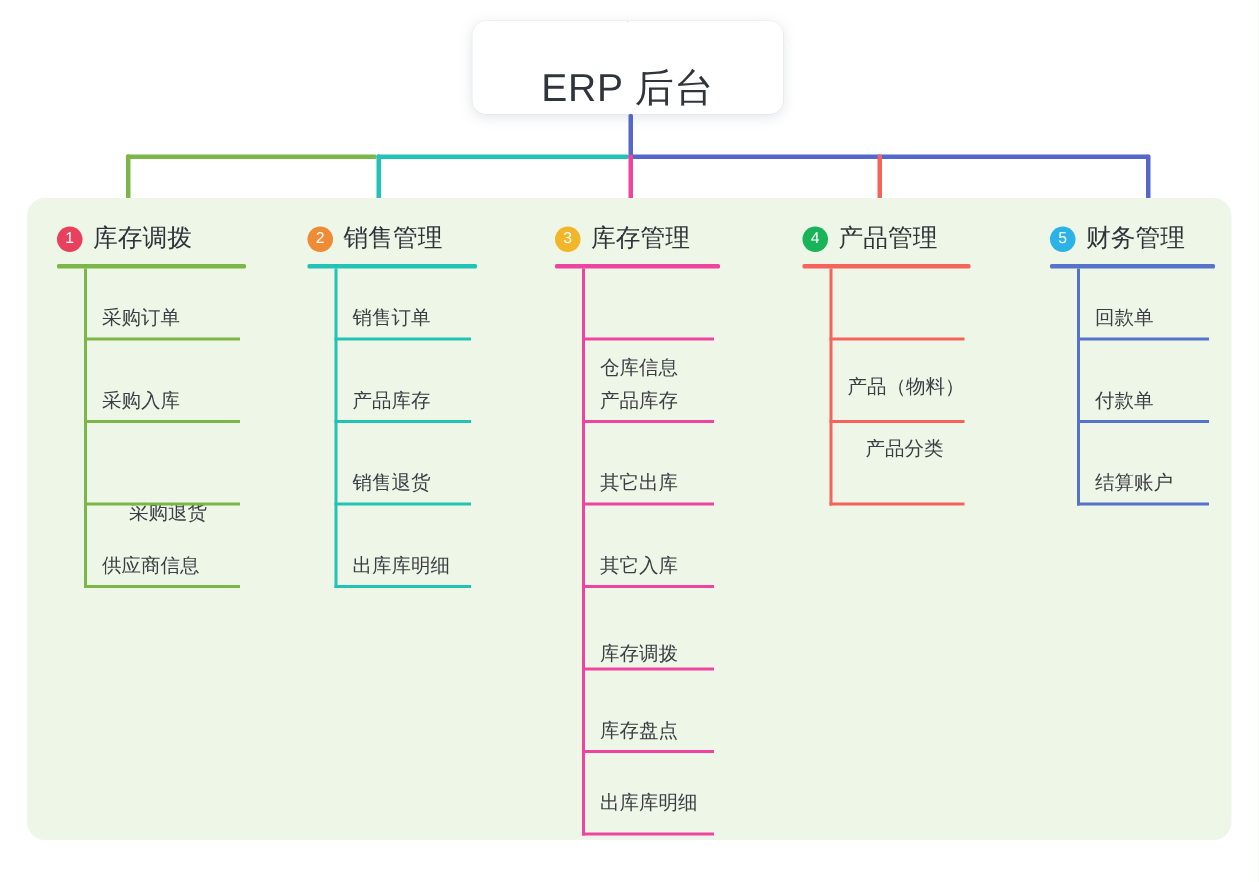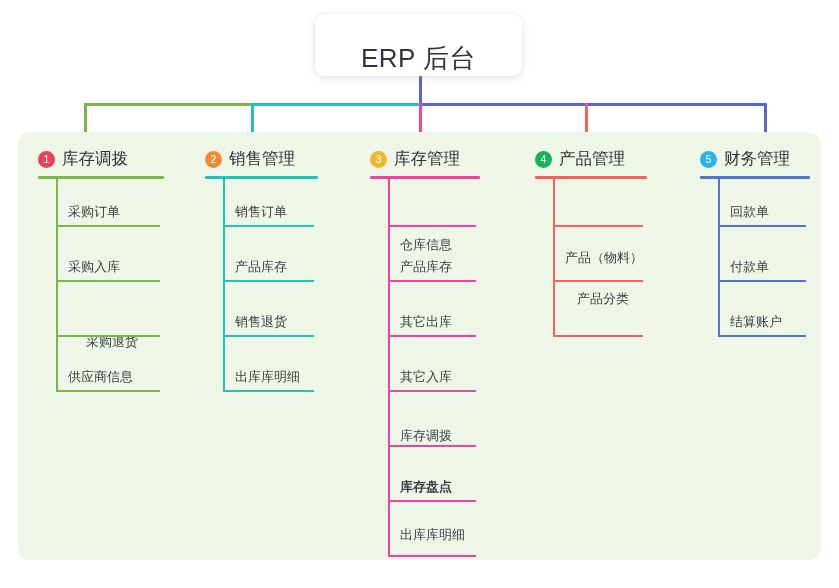--- a/index.html
+++ b/index.html
@@ -149,21 +149,21 @@
           <div class="leaf-rule" style="left:18px;top:335px;width:88px;background:#ee44a0"></div>
         <div class="leaf" style="left:0;top:368px;width:130px;height:24px;">
             <span class="leaf-label" style="left:30px;top:0;">其它入库</span>
           </div>
           <div class="leaf-rule" style="left:18px;top:390px;width:88px;background:#ee44a0"></div>
         <div class="leaf" style="left:0;top:427px;width:130px;height:24px;text-decoration:underline;">
             <span class="leaf-label" style="left:30px;top:0;">库存调拨</span>
           </div>
           <div class="leaf-rule" style="left:18px;top:445px;width:88px;background:#ee44a0"></div>
         <div class="leaf" style="left:0;top:478px;width:130px;height:24px;">
-            <span class="leaf-label" style="left:30px;top:0;font-weight:bold;">库存盘点</span>
+            <span class="leaf-label" style="left:30px;top:0;">库存盘点</span>
           </div>
           <div class="leaf-rule" style="left:18px;top:500px;width:88px;background:#ee44a0"></div>
         <div class="leaf" style="left:0;top:526px;width:130px;height:24px;">
             <span class="leaf-label" style="left:30px;top:0;">出库库明细</span>
           </div>
           <div class="leaf-rule" style="left:18px;top:555px;width:88px;background:#ee44a0"></div>
       </div>
       <div class="col" style="left:535px;top:0;width:152px;height:588px;">
         <div class="col-head" style="top:148px;">
           <span class="badge" style="background:#19b35a">4</span>

